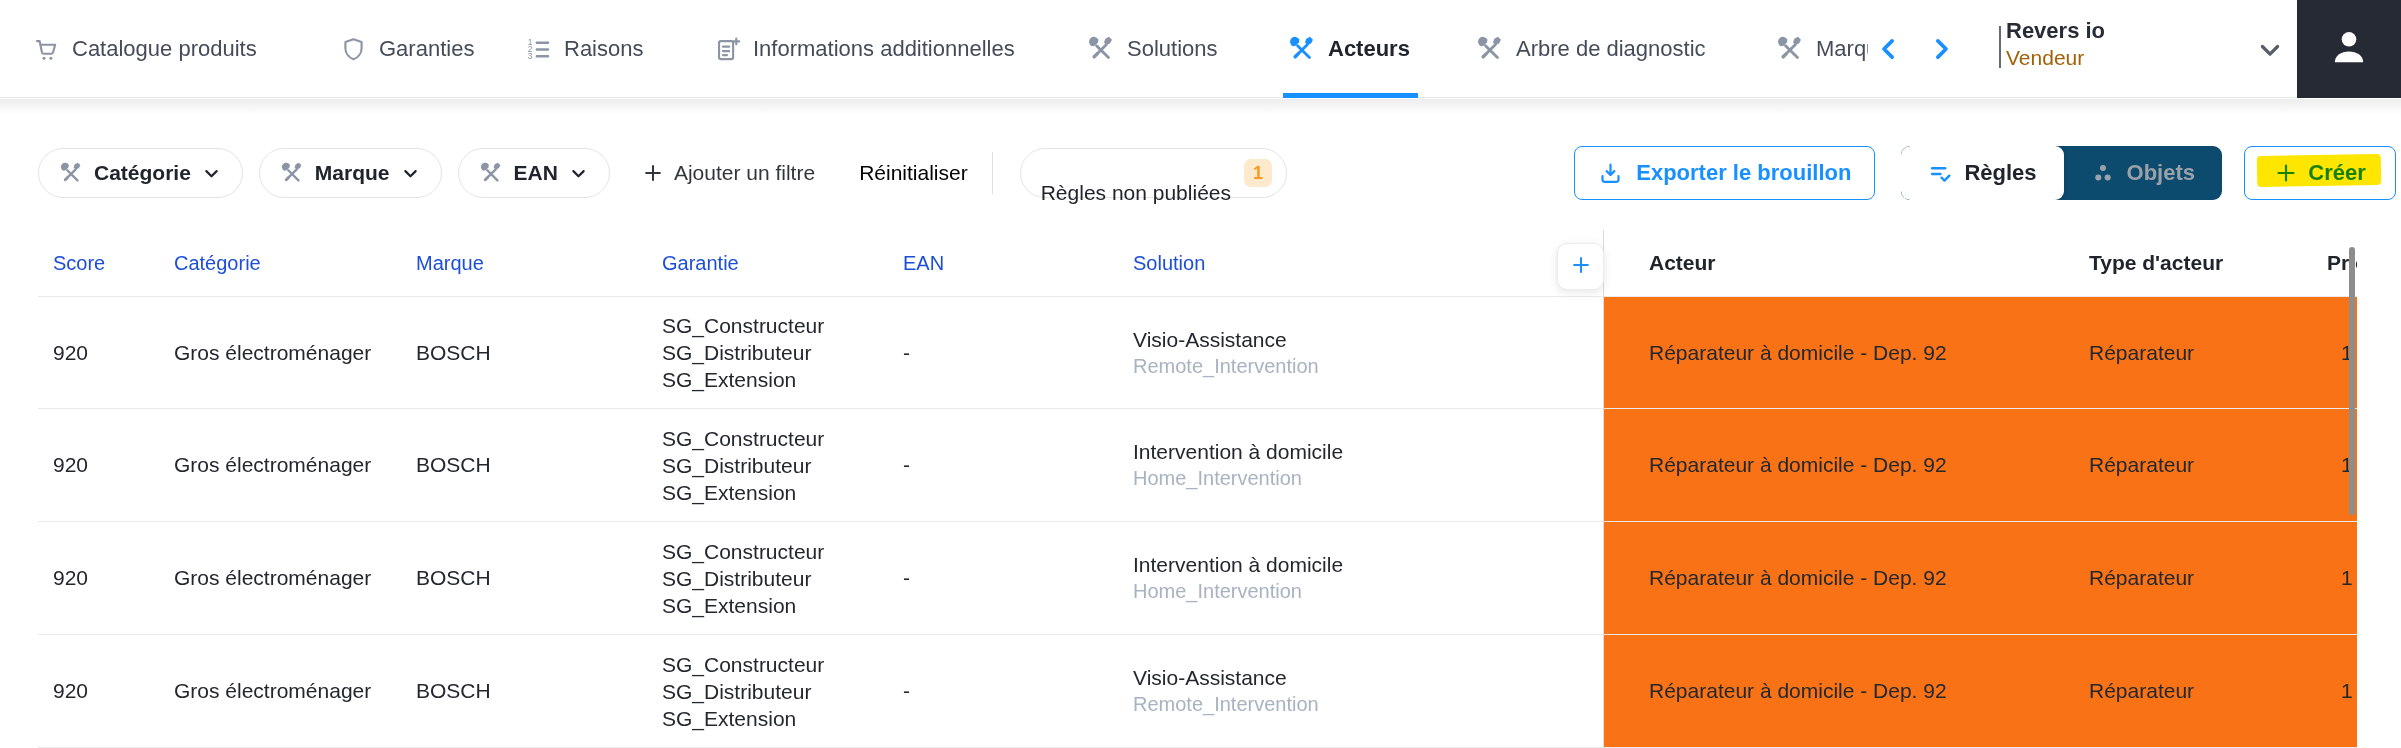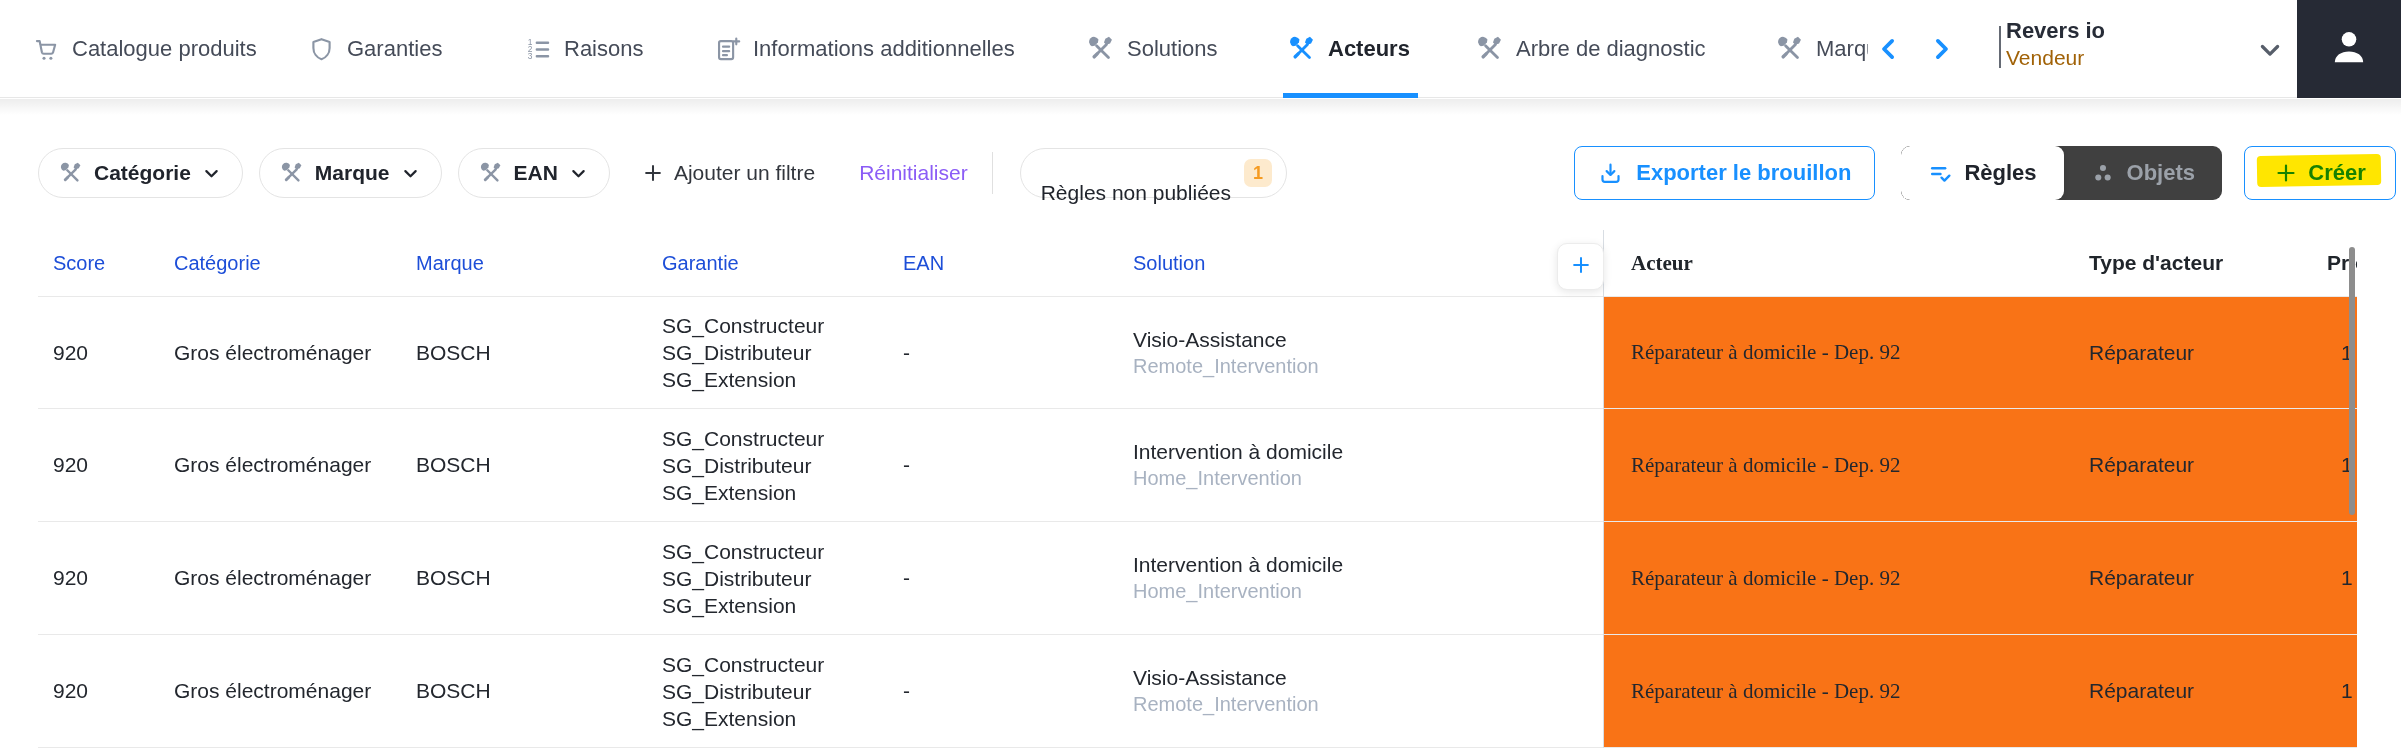--- a/index.html
+++ b/index.html
@@ -13,21 +13,21 @@
   .nav-shadow { position:absolute; top:99px; left:0; width:2401px; height:16px;
                 background:linear-gradient(rgba(0,0,0,0.07), rgba(0,0,0,0)); z-index:19; pointer-events:none; }
   .tabs { position:absolute; left:0; top:0; width:1868px; height:98px; overflow:hidden; }
   .tab { position:absolute; top:0; height:98px; display:flex; align-items:center; gap:12px;
          white-space:nowrap; font-size:22px; color:#454b58; cursor:pointer; }
   .tab .ticon { width:27px; height:27px; color:#8b95a5; flex:0 0 auto; }
   .tab .ticon svg { width:27px; height:27px; display:block; }
   .tab.active { color:#20242c; font-weight:bold; }
   .tab.active .ticon { color:#1890ff; }
   .tab.active::after { content:""; position:absolute; left:-6px; right:-8px; bottom:0; height:5px; background:#1890ff; }
-  .tab-0{left:33px} .tab-1{left:308px} .tab-2{left:525px} .tab-3{left:714px}
+  .tab-0{left:33px} .tab-1{left:340px} .tab-2{left:525px} .tab-3{left:714px}
   .tab-4{left:1088px} .tab-5{left:1289px} .tab-6{left:1477px}
   .tab-7{left:1777px; width:94px; overflow:hidden;}
   .tab-scroll { position:absolute; top:34px; width:30px; height:30px; color:#1890ff; cursor:pointer; }
   .tab-scroll svg { width:30px; height:30px; }
   .scroll-prev { left:1874px; } .scroll-next { left:1926px; }
   .account-divider { position:absolute; left:1999px; top:26px; width:2px; height:42px; background:#4a505c; opacity:.85; }
   .acct-name { position:absolute; left:2006px; top:18px; font-size:22px; font-weight:bold; color:#272c37; }
   .acct-role { position:absolute; left:2006px; top:46px; font-size:21px; color:#a16207; }
   .acct-caret { position:absolute; left:2256px; top:36px; width:28px; height:28px; color:#575e6a; cursor:pointer; }
   .acct-caret svg { width:28px; height:28px; }
@@ -43,33 +43,33 @@
           display:flex; align-items:center; gap:11px; padding:0 21px; margin-right:16px; cursor:pointer; }
   .chip .cicon { width:23px; height:23px; color:#8b95a5; }
   .chip .cicon svg { width:23px; height:23px; }
   .chip .clabel { font-size:21px; font-weight:bold; color:#20242c; }
   .chip .ccaret { width:19px; height:19px; color:#20242c; }
   .chip .ccaret svg { width:19px; height:19px; }
   .add-filter { display:flex; align-items:center; gap:10px; margin-left:16px; cursor:pointer;
                 font-size:21px; color:#32363d; }
   .add-filter .plus { width:22px; height:22px; color:#32363d; }
   .add-filter .plus svg{ width:22px; height:22px; }
-  .reset-link { margin-left:44px; font-size:21px; color:#8b5cf6; cursor:pointer;text-align:center; }
+  .reset-link { margin-left:44px; font-size:21px; color:#000000; cursor:pointer;text-align:center; }
   .v-div { width:1px; height:42px; background:#e0e0e0; margin:0 27px 0 24px; }
   .chip-unpub { height:50px; border:1.5px solid #e4e4e4; border-radius:25px; background:#fff;
                 display:flex; align-items:center; padding:0 14px 0 20px; cursor:pointer; }
   .chip-unpub .ulabel { font-size:21px; font-weight:normal; color:#20242c;margin-top:39px; }
   .badge { min-width:28px; height:28px; margin-left:13px; border-radius:7px; background:#fdeacd;
            color:#f59b22; font-size:18px; font-weight:bold; display:flex; align-items:center; justify-content:center; }
   .btn-export { height:54px; border:1.5px solid #1890ff; border-radius:8px; background:#fff;
                 display:flex; align-items:center; gap:13px; padding:0 23px; cursor:pointer; }
   .btn-export .dlicon { width:25px; height:25px; color:#1890ff; }
   .btn-export .dlicon svg { width:25px; height:25px; }
   .btn-export .elabel { font-size:22px; font-weight:bold; color:#1890ff; }
-  .toggle { height:54px; border-radius:9px; background:#404040; display:flex; margin-left:26px; overflow:hidden; }
+  .toggle { height:54px; border-radius:9px; background:#0c4a6e; display:flex; margin-left:26px; overflow:hidden; }
   .seg { height:54px; display:flex; align-items:center; gap:11px; padding:0 27px; cursor:pointer; }
   .seg .sicon { width:25px; height:25px; }
   .seg .sicon svg { width:25px; height:25px; }
   .seg .slabel { font-size:22px; font-weight:bold; }
   .seg.selected { background:#fff; border-radius:9px; box-shadow:0 1px 5px rgba(0,0,0,.12); }
   .seg.selected .slabel { color:#20242c; }
   .seg.selected .sicon { color:#1890ff; }
   .seg.unselected .slabel { color:#9ba1a9; }
   .seg.unselected .sicon { color:#9ba1a9; }
   .btn-create { position:relative; height:54px; width:152px; margin-left:22px; border:1.5px solid #1890ff;
@@ -87,21 +87,21 @@
   .thead { height:66px; align-items:center; }
   .trow  { height:113px; border-bottom:1px solid #e9e9e9; cursor:pointer; }
   .trow:first-child { border-top:1px solid #e9e9e9; }
   .cell { display:flex; flex-direction:column; justify-content:center; font-size:21px; color:#23272e; }
   .c-score    { width:136px; padding-left:15px; }
   .c-cat      { width:242px; }
   .c-marque   { width:246px; }
   .c-garantie { width:241px; line-height:27px; }
   .c-ean      { width:230px; }
   .c-solution { width:470px; }
-  .c-acteur   { width:486px; padding-left:28px;font-family:Liberation Serif, serif; }
+  .c-acteur   { width:486px; padding-left:46px; }
   .c-type     { width:238px; }
   .c-prio     { width:130px; padding-left:14px; }
   .h-gray { font-size:20px; color:#1d4ed8; font-weight:500; }
   .h-dark { font-size:21px; color:#20252b; font-weight:bold; }
   .pinned-bg { background:#f97316; }
   .sol-name { font-size:21px; color:#23272e; line-height:26px; }
   .sol-code { font-size:20px; color:#a8b2c1; line-height:26px; }
   .pin-divider { position:absolute; left:1565px; top:0; height:518px; width:1px; background:#d8dde3; z-index:2; }
   .addcol-btn { position:absolute; left:1519px; top:13px; width:47px; height:47px; background:#fff;
                 border:1px solid #ececec; border-radius:10px; box-shadow:0 2px 8px rgba(0,0,0,.10);

